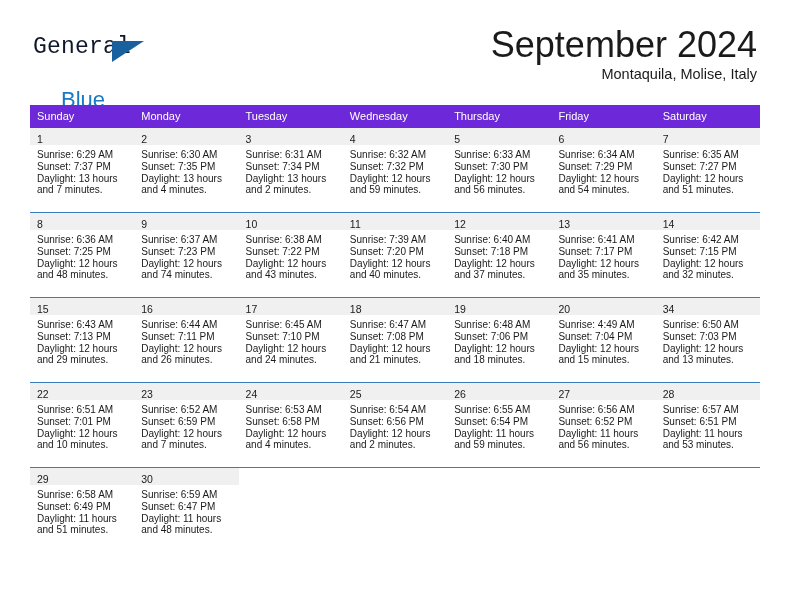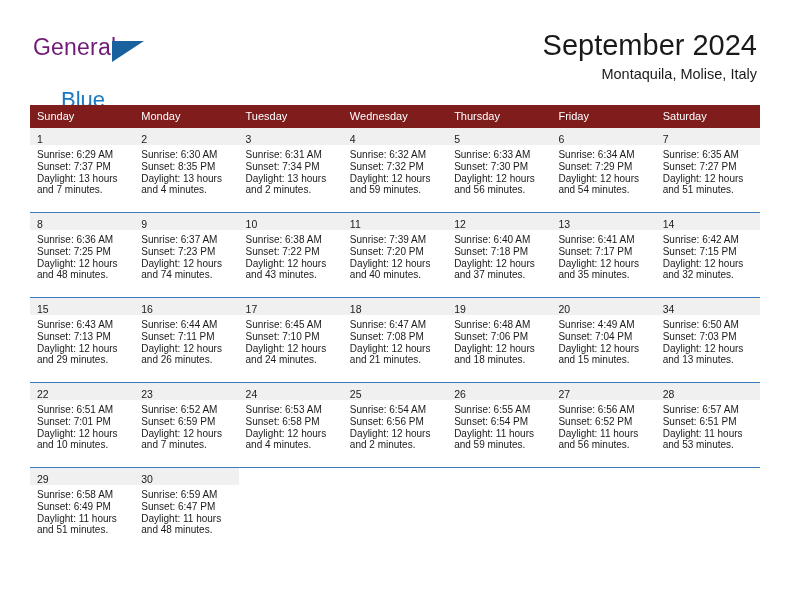--- a/index.html
+++ b/index.html
@@ -31,22 +31,22 @@
     top: 34px;
     width: 200px;
     height: 50px;
   }
   .brand-general {
     position: absolute;
     left: 0;
     top: 0;
     font-size: 23px;
     letter-spacing: 0.2px;
-    color: #701a75;
-    font-family: Liberation Sans, sans-serif;
+    color: #0f172a;
+    font-family: Liberation Mono, monospace;
   }
   .brand-blue {
     position: absolute;
     left: 28px;
     top: 21px;
     font-size: 22px;
     color: #1b78c2;
     font-family: "Liberation Sans", sans-serif;
     margin-top: 32px;
   }
@@ -60,21 +60,21 @@
     border-bottom: 21px solid transparent;
   }
 
   .title-block {
     position: absolute;
     right: 35px;
     top: 28px;
     text-align: right;
   }
   .cal-title {
-    font-size: 29px;
+    font-size: 36px;
     color: #1a1a1a;
     font-weight: normal;
     line-height: 34px;
     white-space: nowrap;
   }
   .cal-subtitle {
     font-size: 14.5px;
     color: #1a1a1a;
     line-height: 22px;
     margin-top: 1px;
@@ -86,21 +86,21 @@
     position: absolute;
     left: 30px;
     top: 105px;
     width: 730px;
     border-collapse: collapse;
     table-layout: fixed;
   }
   .calendar col { width: 104.28px; }
 
   .calendar thead th {
-    background: #7f1d1d;
+    background: #6d28d9;
     color: #ffffff;
     font-size: 11px;
     font-weight: normal;
     text-align: left;
     padding: 5px 0 6px 7px;
     height: 12px;
     line-height: 12px;
   }
 
   .calendar tbody td {
@@ -186,21 +186,21 @@
               <div>Daylight: 13 hours</div>
               <div>and 7 minutes.</div>
             </div>
           </div>
         </td>
       <td>
           <div class="daycell">
             <div class="daynum-band"><span class="daynum">2</span></div>
             <div class="dayinfo">
               <div>Sunrise: 6:30 AM</div>
-              <div>Sunset: 8:35 PM</div>
+              <div>Sunset: 7:35 PM</div>
               <div>Daylight: 13 hours</div>
               <div>and 4 minutes.</div>
             </div>
           </div>
         </td>
       <td>
           <div class="daycell">
             <div class="daynum-band"><span class="daynum">3</span></div>
             <div class="dayinfo">
               <div>Sunrise: 6:31 AM</div>

